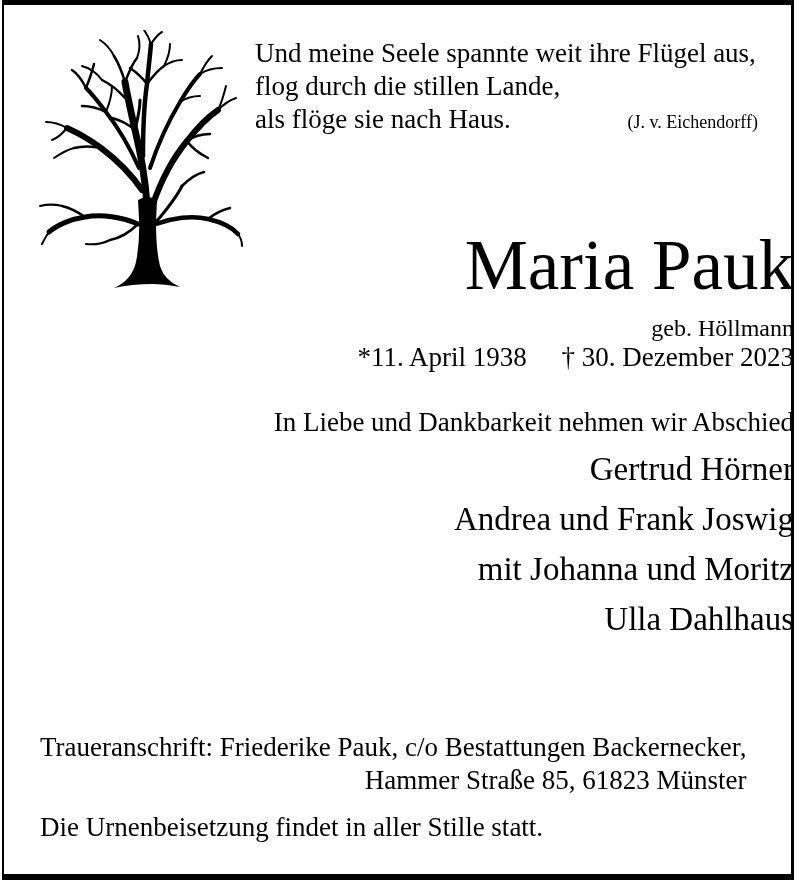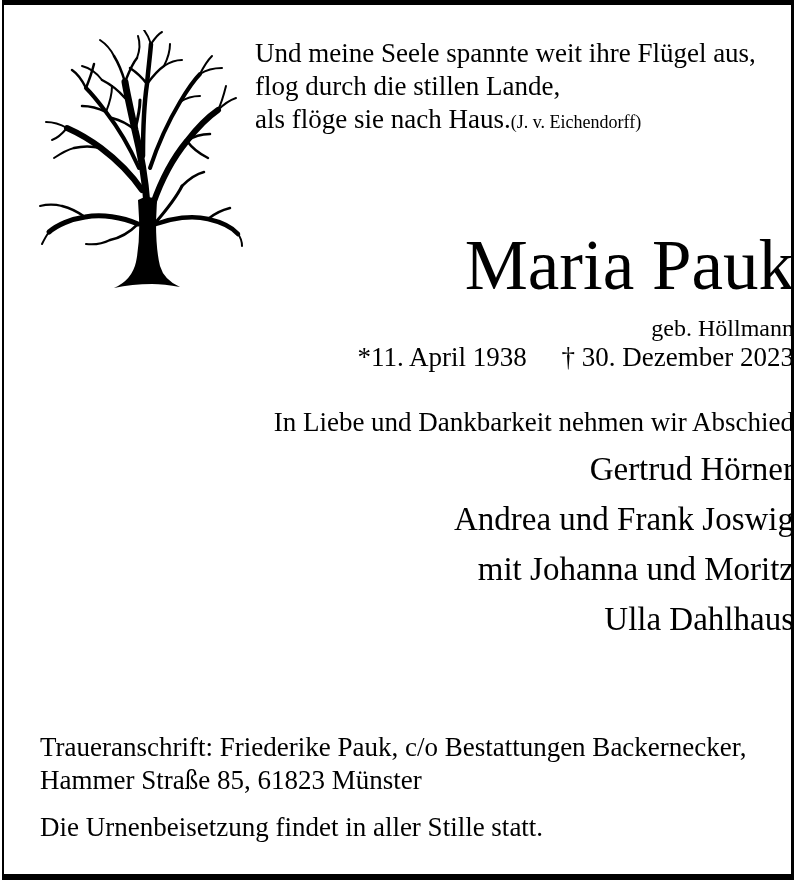--- a/index.html
+++ b/index.html
@@ -43,21 +43,21 @@
     position: absolute;
     left: 255px;
     top: 37px;
     width: 503px;
     font-size: 27px;
     line-height: 33px;
     white-space: nowrap;
   }
   .poem-last {
     display: flex;
-    justify-content: flex-start;
+    justify-content: space-between;
     align-items: baseline;
   }
   .poem-attribution {
     font-size: 18px;
   }
   .center-col {
     position: absolute;
     left: 29px;
     right: 6px;
     text-align: right;
@@ -93,20 +93,21 @@
     font-size: 33px;
     line-height: 50px;
   }
   .footer-address {
     position: absolute;
     left: 40px;
     top: 731px;
     font-size: 27px;
     line-height: 33px;
     white-space: nowrap;
+    text-align: right;
   }
   .footer-note {
     position: absolute;
     left: 40px;
     top: 811px;
     font-size: 27px;
     line-height: 33px;
     white-space: nowrap;
   }
 </style>

